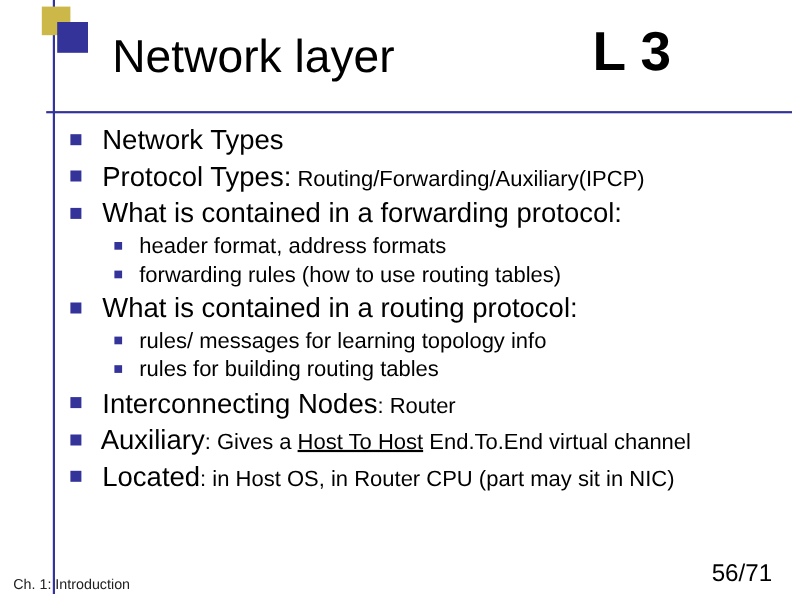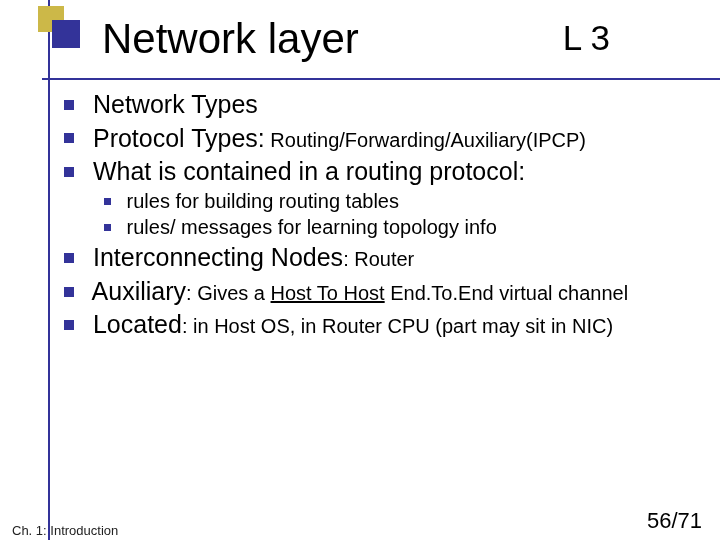--- a/index.html
+++ b/index.html
@@ -6,37 +6,37 @@
   html, body { width: 720px; height: 540px; overflow: hidden; }
   body {
     font-family: Verdana, Arial, sans-serif;
     background: #fff;
     position: relative;
     color: #000;
   }
   .slide { width: 720px; height: 540px; position: relative; padding: 0; }
   .title-block {
     position: relative;
-    height: 80px;
+    height: 103px;
     margin-left: 42px;
     padding-left: 60px;
     display: flex;
     align-items: center;
     border-bottom: 2px solid #333399;
   }
   .title-square {
     position: absolute;
     left: -4px; top: 6px;
     width: 26px; height: 26px;
     background: #333399;
   }
   .title-square.gold { background: #ccb848; left: -4px; top: 6px; width:26px; height:26px; }
   .title-square.blue { background: #333399; left: 10px; top: 20px; width:28px; height:28px; }
   .title-text { font-size: 42px; font-weight: 400; letter-spacing: 0px; }
-  .title-right { font-size: 35px; position: absolute; right: 110px; top: 18px; }
+  .title-right { font-size: 50px; position: absolute; right: 110px; top: 18px; font-weight: bold; }
   .vline {
     position: absolute;
     left: 48px; top: 0;
     width: 2px; height: 540px;
     background: #333399;
   }
   .content {
     padding: 6px 10px 0 64px;
     font-size: 22px;
     line-height: 1.22;
@@ -95,29 +95,40 @@
   <div class="content">
     <ul class="lvl1">
       <li class="bullet-sq">
         <span>Network Types</span>
       </li>
 
       <li class="bullet-sq">
         <span>Protocol Types:</span><span class="sub-inline"> Routing/Forwarding/Auxiliary(IPCP)</span>
       </li>
 
+      <li class="bullet-sq">
+        <span>What is contained in a forwarding protocol:</span>
+        <ul class="lvl2">
+          <li class="bullet-sq-sm">
+            <span>header format, address formats</span>
+          </li>
+          <li class="bullet-sq-sm">
+            <span>forwarding rules (how to use routing tables)</span>
+          </li>
+        </ul>
+      </li>
 
       <li class="bullet-sq">
         <span>What is contained in a routing protocol:</span>
         <ul class="lvl2">
           <li class="bullet-sq-sm">
-            <span>rules for building routing tables</span>
+            <span>rules/ messages for learning topology info</span>
           </li>
           <li class="bullet-sq-sm">
-            <span>rules/ messages for learning topology info</span>
+            <span>rules for building routing tables</span>
           </li>
         </ul>
       </li>
 
       <li class="bullet-sq">
         <span>Interconnecting Nodes</span><span class="sub-inline2">: Router</span>
       </li>
 
       <li class="bullet-sq">
         <span>Auxiliary</span><span class="sub-inline2">: Gives a </span><span class="sub-inline2 underline">Host To Host</span><span class="sub-inline2"> End.To.End virtual channel</span>

